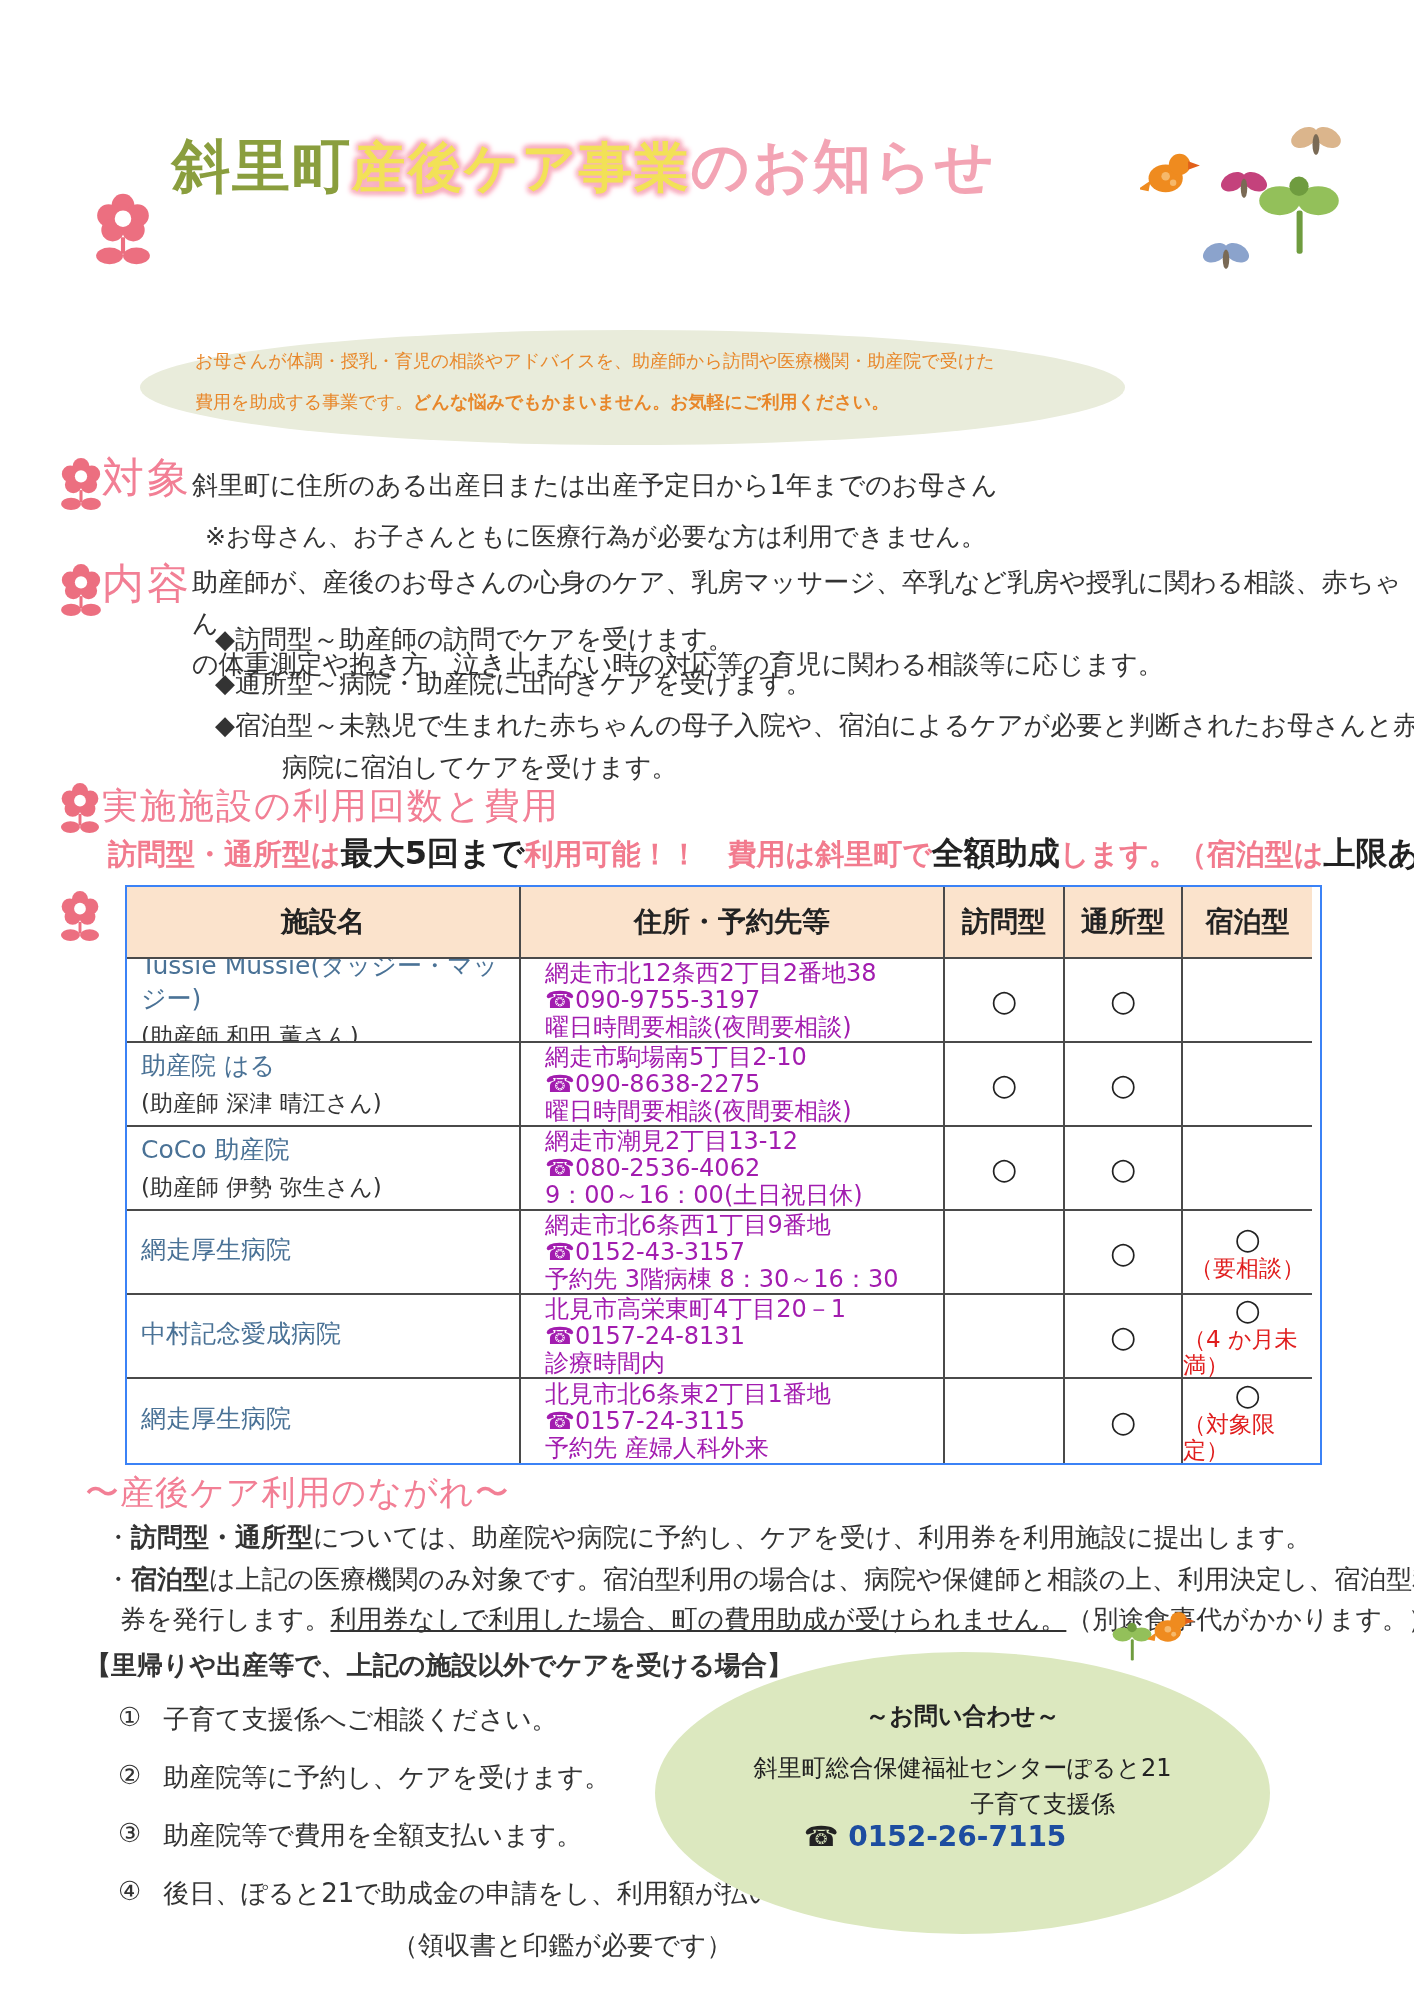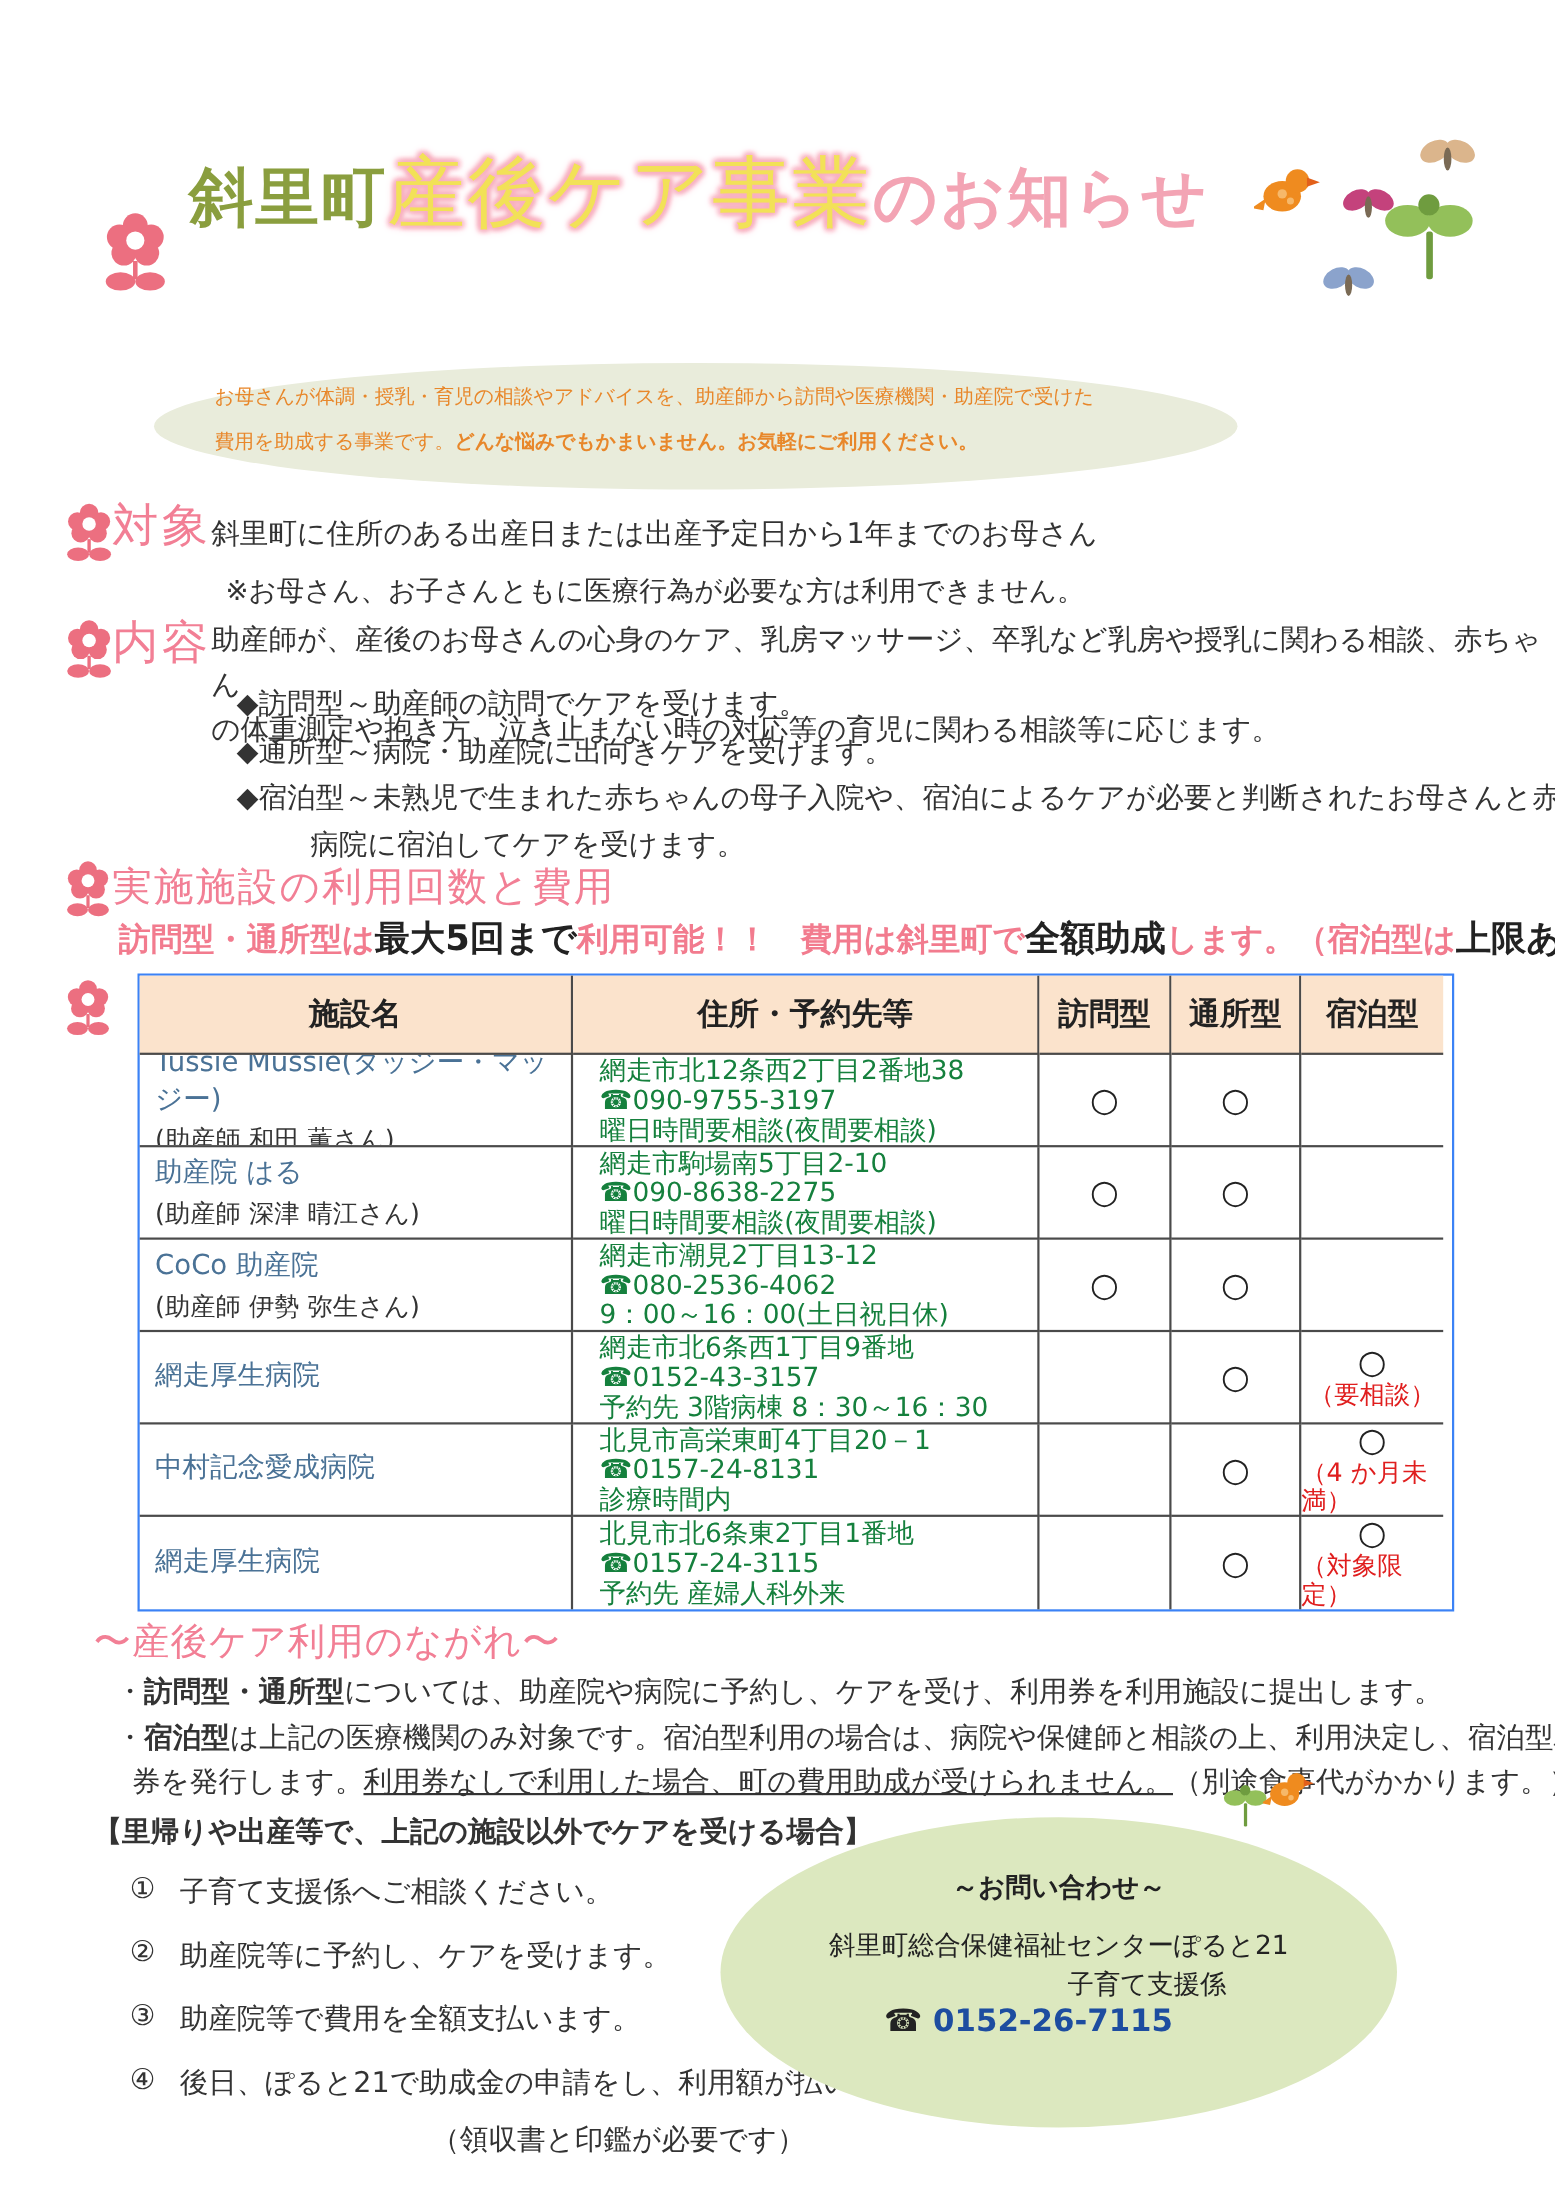--- a/index.html
+++ b/index.html
@@ -3,21 +3,21 @@
 <meta charset="utf-8">
 <style>
   html,body{margin:0;padding:0;background:#fff;}
   .page{position:relative;width:1414px;height:2000px;background:#ffffff;overflow:hidden;
         font-family:"DejaVu Sans",sans-serif;color:#333;}
   .abs{position:absolute;white-space:nowrap;}
 
   
   .title-row{display:flex;align-items:baseline;}
   .t-green{font-size:58px;font-weight:bold;color:#8a9e3e;letter-spacing:2px;}
-  .t-yellow{font-size:71px;font-weight:normal;color:#f2e157;letter-spacing:2px;
+  .t-yellow{font-size:54px;font-weight:bold;color:#f2e157;letter-spacing:2px;
             text-shadow:0 0 6px #f8b0c0,0 0 10px #f8b0c0,2px 2px 5px #f8b0c0,-2px -2px 5px #f8b0c0,2px -2px 5px #f8b0c0,-2px 2px 5px #f8b0c0;}
   .t-pink{font-size:58px;font-weight:bold;color:#f3a4b4;letter-spacing:2px;}
 
   
   .intro-ellipse{position:absolute;left:140px;top:330px;width:985px;height:115px;
                  background:#e9ecdb;border-radius:50%;}
   .intro-text{position:absolute;left:195px;top:340px;font-size:18px;color:#e8872a;line-height:41px;white-space:nowrap;}
   .intro-bold{font-weight:bold;}
 
   
@@ -39,21 +39,21 @@
           background:#fff;box-sizing:content-box;}
   .ptable>div{border-right:2px solid #4a4a4a;border-bottom:2px solid #4a4a4a;box-sizing:border-box;overflow:hidden;}
   .ptable>div:nth-child(5n){border-right:none;}
   .ptable>div:nth-last-child(-n+5){border-bottom:none;}
   .hcell{background:#fbe3cc;display:flex;align-items:center;justify-content:center;
          font-size:28px;font-weight:bold;color:#222;}
   .namecell{display:flex;flex-direction:column;justify-content:center;padding-left:14px;gap:6px;}
   .fname{font-size:25px;color:#4a7296;}
   .fsub{font-size:23px;color:#333;}
   .addrcell{display:flex;flex-direction:column;justify-content:center;padding-left:24px;
-            font-size:24px;color:#15803d;line-height:27px;}
+            font-size:24px;color:#a21caf;line-height:27px;}
   .markcell{display:flex;align-items:center;justify-content:center;font-size:30px;color:#222;}
   .staycell{display:flex;flex-direction:column;align-items:center;justify-content:center;font-size:30px;color:#222;line-height:32px;}
   .rednote{font-size:23px;color:#e01e1e;line-height:26px;}
 
   
   .flow-title{font-size:34px;color:#f27f95;letter-spacing:1px;}
   .bold{font-weight:bold;}
   .uline{text-decoration:underline;}
   .step{display:flex;gap:22px;font-size:26px;color:#333;}
 

